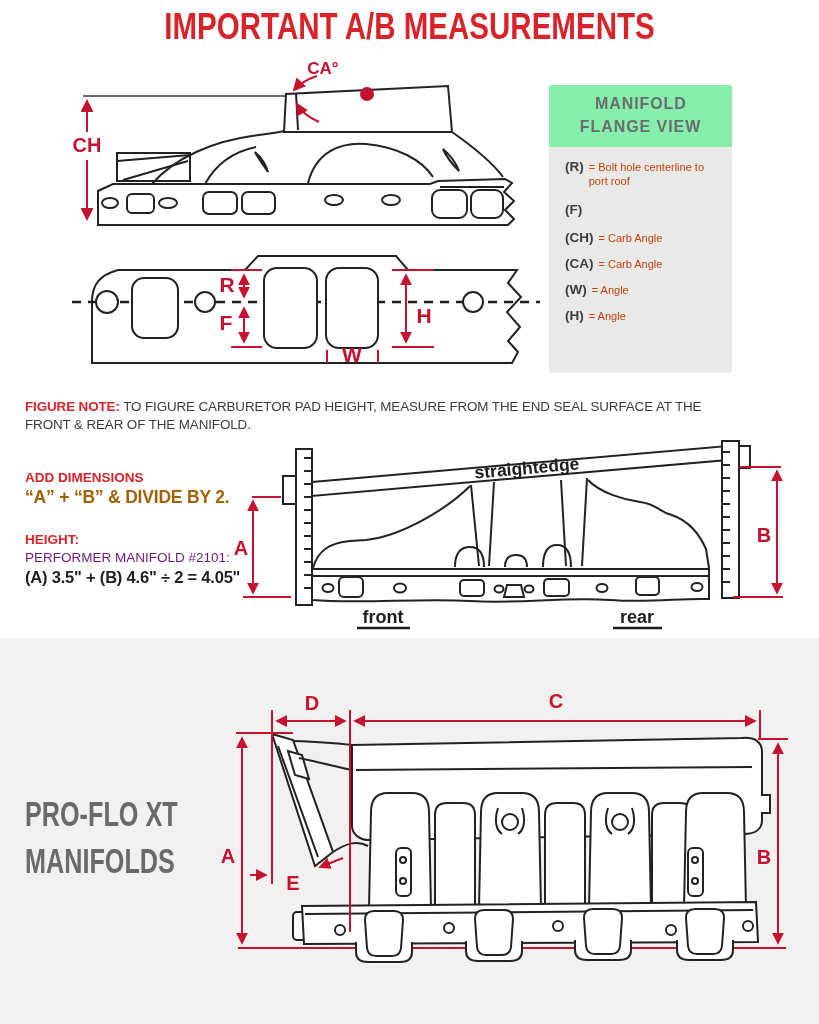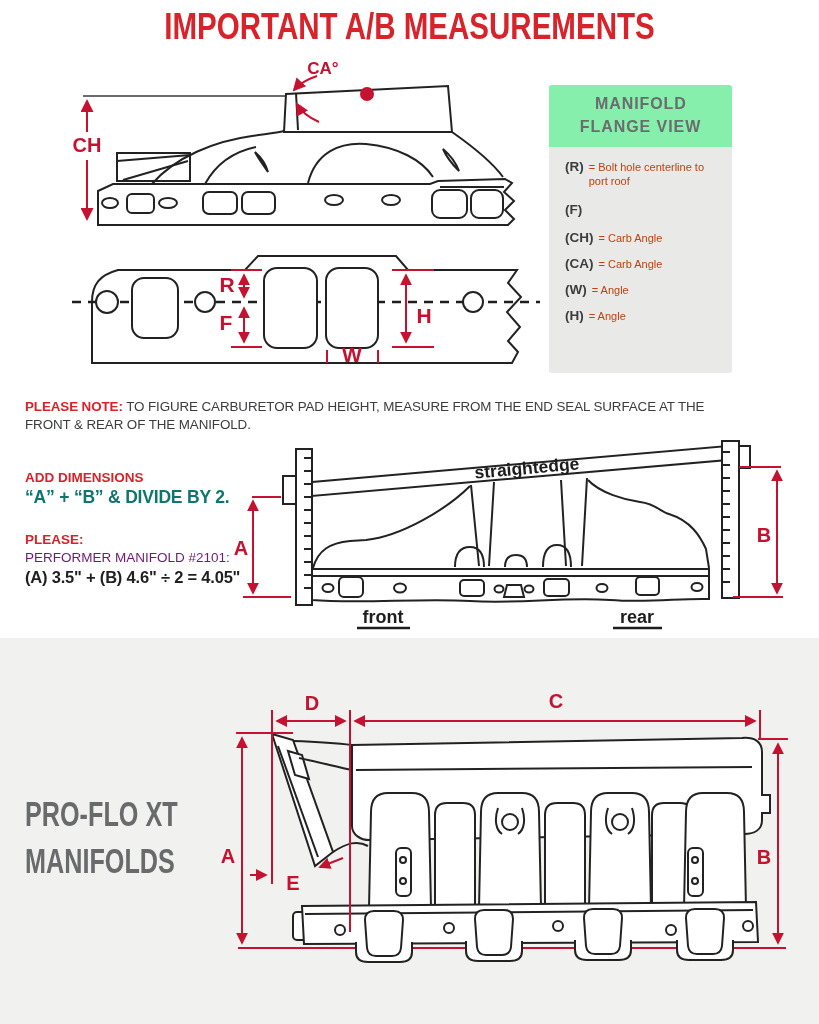--- a/index.html
+++ b/index.html
@@ -25,21 +25,21 @@
   .legend-item.tall{margin-bottom:13px;}
 
   
   #note-block{left:25px;top:398px;width:712px;font-size:13.4px;color:#3b3c3e;
     line-height:1.32;letter-spacing:-.1px;}
   #note-label{color:#d8232b;font-weight:bold;}
 
   
   #instr-block{left:25px;top:470px;width:230px;}
   .red-head{color:#d8232b;font-weight:bold;font-size:13.5px;margin-bottom:2px;}
-  #add-dim-text{color:#0f766e;font-weight:bold;font-size:17.5px;margin-bottom:24px;letter-spacing:-.2px;}
+  #add-dim-text{color:#a16207;font-weight:bold;font-size:17.5px;margin-bottom:24px;letter-spacing:-.2px;}
   #example-line1{color:#701a75;font-size:13.5px;margin-top:3px;}
   #example-line2{color:#1f1f21;font-weight:bold;font-size:16.5px;margin-top:3px;letter-spacing:-.2px;}
 
   
   #bottom-section{left:0;top:638px;width:819px;height:386px;background:#f1f1ef;}
   #proflo-title{left:25px;top:790px;font-size:35px;font-weight:bold;color:#696a6c;
     transform:scaleX(.72);transform-origin:0 0;line-height:1.35;white-space:nowrap;}
 
   svg text{font-family:"Liberation Sans",sans-serif;}
   .dim-label{font-weight:bold;fill:#c41230;}
@@ -130,28 +130,28 @@
     <path class="red" d="M406,275 L406,342" marker-start="url(#ar2)" marker-end="url(#ar2)"></path>
   </g>
   <text class="dim-label" x="424" y="323" font-size="21" text-anchor="middle">H</text>
   <g>
     <path class="red" d="M327,350 L327,363 M378,350 L378,363"></path>
   </g>
   <text class="dim-label" x="352" y="362" font-size="21" text-anchor="middle">W</text>
 </svg>
 
 <div class="abs" id="note-block">
-  <span id="note-label">PLEASE NOTE:</span>
+  <span id="note-label">FIGURE NOTE:</span>
   <span>TO FIGURE CARBURETOR PAD HEIGHT, MEASURE FROM THE END SEAL SURFACE AT THE FRONT &amp; REAR OF THE MANIFOLD.</span>
 </div>
 
 <div class="abs" id="instr-block">
   <div class="red-head">ADD DIMENSIONS</div>
   <div id="add-dim-text">“A” + “B” &amp; DIVIDE BY 2.</div>
-  <div class="red-head">PLEASE:</div>
+  <div class="red-head">HEIGHT:</div>
   <div id="example-line1">PERFORMER MANIFOLD #2101:</div>
   <div id="example-line2">(A) 3.5" + (B) 4.6" ÷ 2 = 4.05"</div>
 </div>
 
 <div class="abs" id="legend-box">
   <div id="legend-header">
     <div>MANIFOLD</div>
     <div>FLANGE VIEW</div>
   </div>
   <div id="legend-items">

